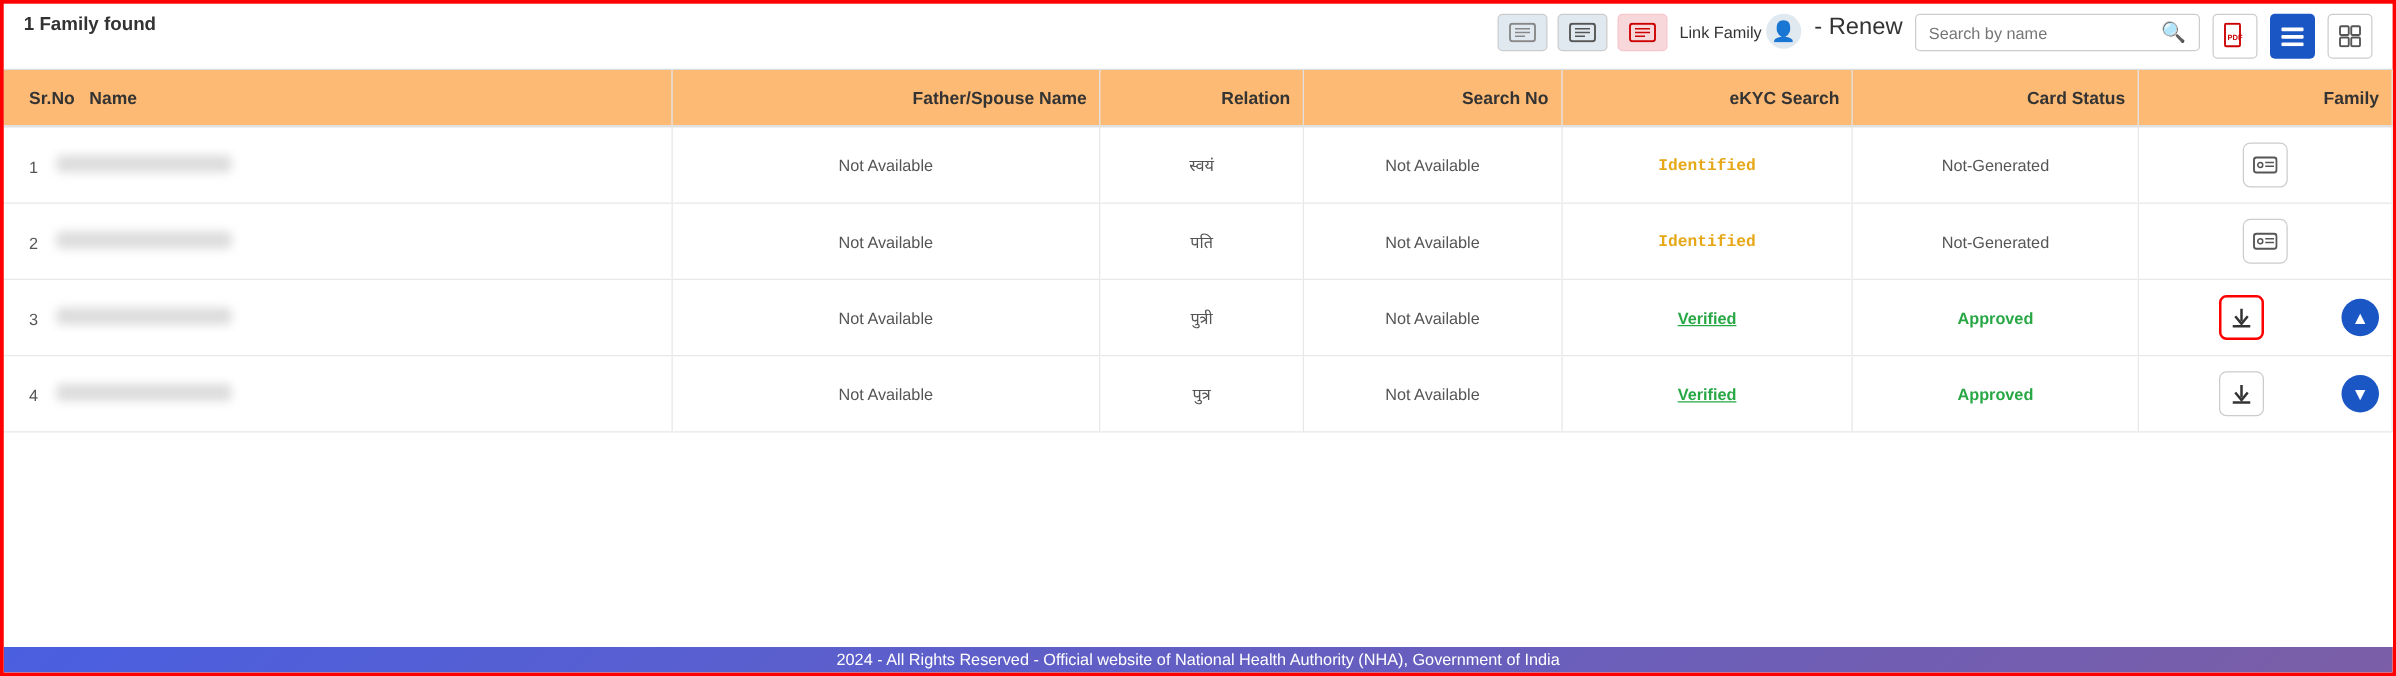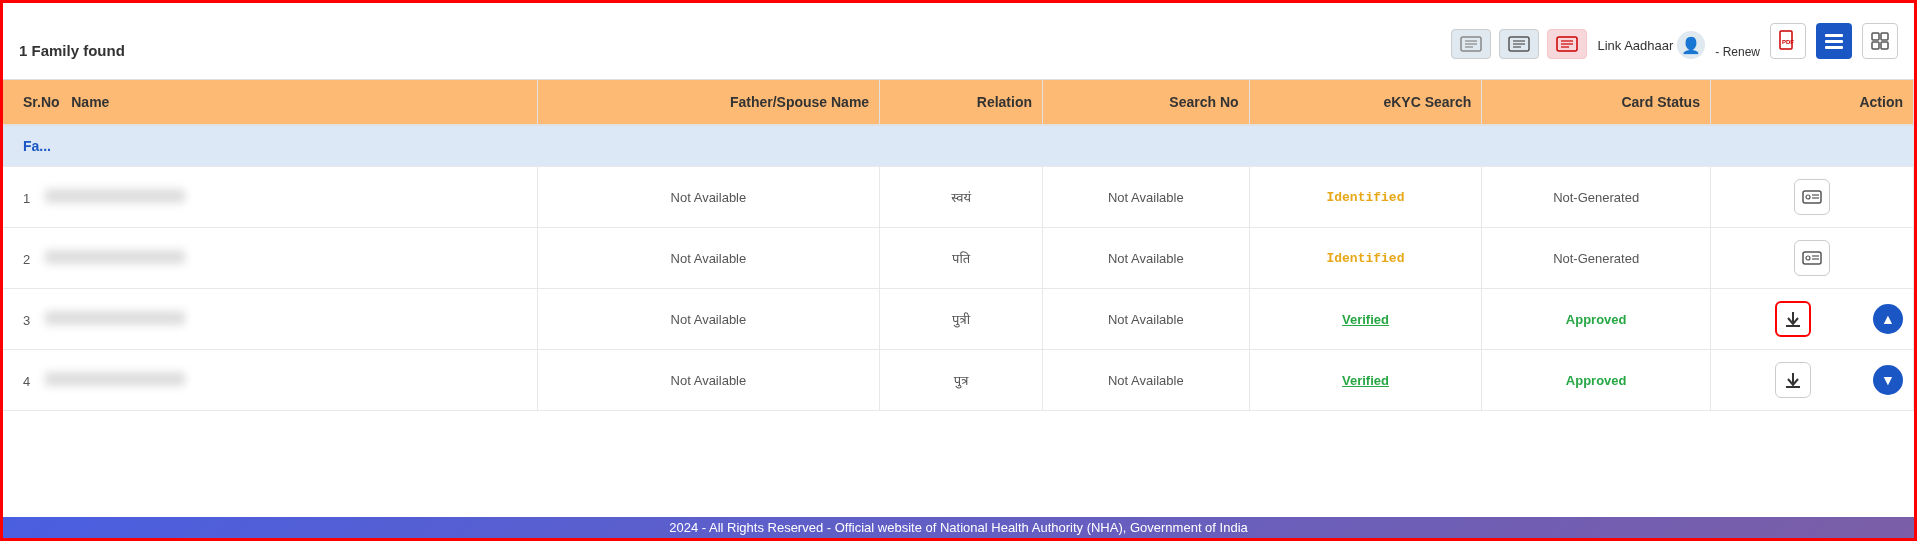--- a/index.html
+++ b/index.html
@@ -8,22 +8,22 @@
       font-size: 14px;
       background: #f0f4f8;
       border: 3px solid red;
       min-height: 541px;
       display: flex;
       flex-direction: column;
     }
 
     .top-bar {
       display: flex;
-      align-items: flex-end;
-      padding: 20px 16px;
+      align-items: flex-start;
+      padding: 8px 16px;
       background: #fff;
       border-bottom: 1px solid #ddd;
       gap: 10px;
     }
 
     .family-found {
       font-size: 15px;
       font-weight: 600;
       color: #333;
       flex: 0 0 auto;
@@ -69,21 +69,21 @@
       height: 28px;
       background: #e0e8f0;
       border-radius: 50%;
       display: flex;
       align-items: center;
       justify-content: center;
       font-size: 16px;
     }
 
     .renew-btn {
-      font-size: 12px;
+      font-size: 19px;
       color: #333;
       cursor: pointer;
     }
 
     .search-box {
       display: flex;
       align-items: center;
       border: 1px solid #ccc;
       border-radius: 4px;
       padding: 4px 10px;
@@ -321,26 +321,30 @@
       <svg width="22" height="16" viewBox="0 0 22 16">
           <rect x="1" y="1" width="20" height="14" rx="2" ry="2" fill="none" stroke="#c00" stroke-width="1.5"></rect>
           <line x1="5" y1="5" x2="17" y2="5" stroke="#c00" stroke-width="1.2"></line>
           <line x1="5" y1="8" x2="17" y2="8" stroke="#c00" stroke-width="1.2"></line>
           <line x1="5" y1="11" x2="13" y2="11" stroke="#c00" stroke-width="1.2"></line>
         </svg>
     </div>
   </div>
 
   <div class="link-aadhaar">
-    <span>Link Aadhaar</span>
+    <span>Link Family</span>
     <div class="avatar-icon">👤</div>
   </div>
 
   <span class="renew-btn">- Renew</span>
 
+  <div class="search-box">
+    <input type="text" placeholder="Search by name" style="">
+    <span class="search-icon">🔍</span>
+  </div>
 
   <div class="pdf-icon-btn">
     <svg width="20" height="22" viewBox="0 0 20 22">
       <rect x="2" y="1" width="12" height="18" rx="1" fill="none" stroke="#c00" stroke-width="1.5"></rect>
       <text x="4" y="14" font-size="6" fill="#c00" font-weight="bold">PDF</text>
     </svg>
   </div>
 
   <div class="list-icon-btn">
     <svg width="18" height="16" viewBox="0 0 18 16">
@@ -366,29 +370,24 @@
       <tr>
         <th class="sr-name-col">
           <span>Sr.No</span>&nbsp;&nbsp;
           <span>Name</span>
         </th>
         <th>Father/Spouse Name</th>
         <th>Relation</th>
         <th>Search No</th>
         <th>eKYC Search</th>
         <th>Card Status</th>
-        <th>Action</th>
+        <th>Family</th>
       </tr>
     </thead>
     <tbody id="table-body">
-    <tr class="family-row">
-    <td colspan="7">
-      <span class="family-label">Fa...</span>
-    </td>
-  </tr>
         <tr>
       <td class="sr-name-col">
         <span>1</span>
         &nbsp;&nbsp;
         <span class="blurred-name"></span>
       </td>
       <td>Not Available</td>
       <td>स्वयं</td>
       <td>Not Available</td>
       <td><span class="status-identified">Identified</span></td>

